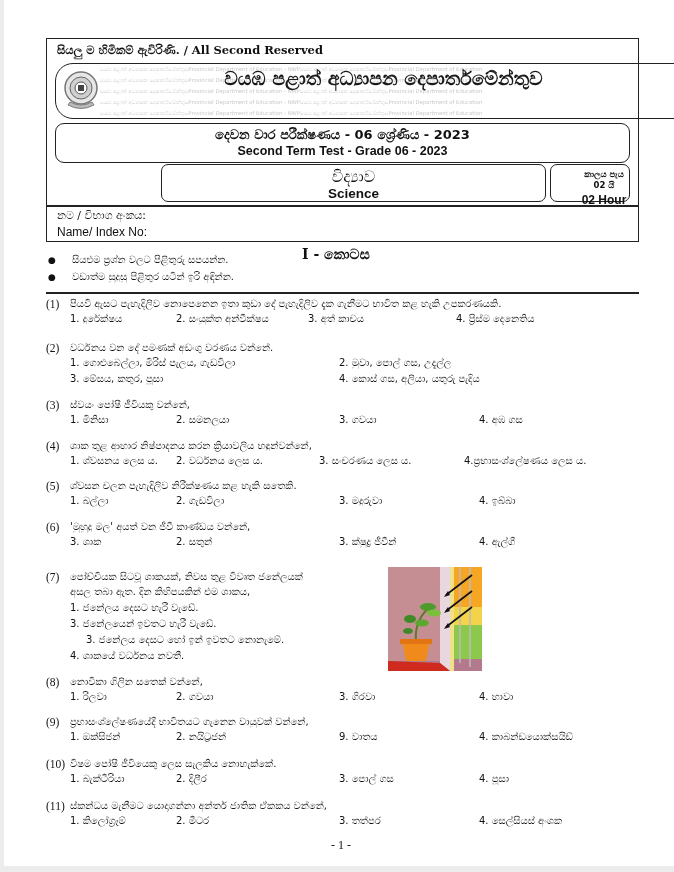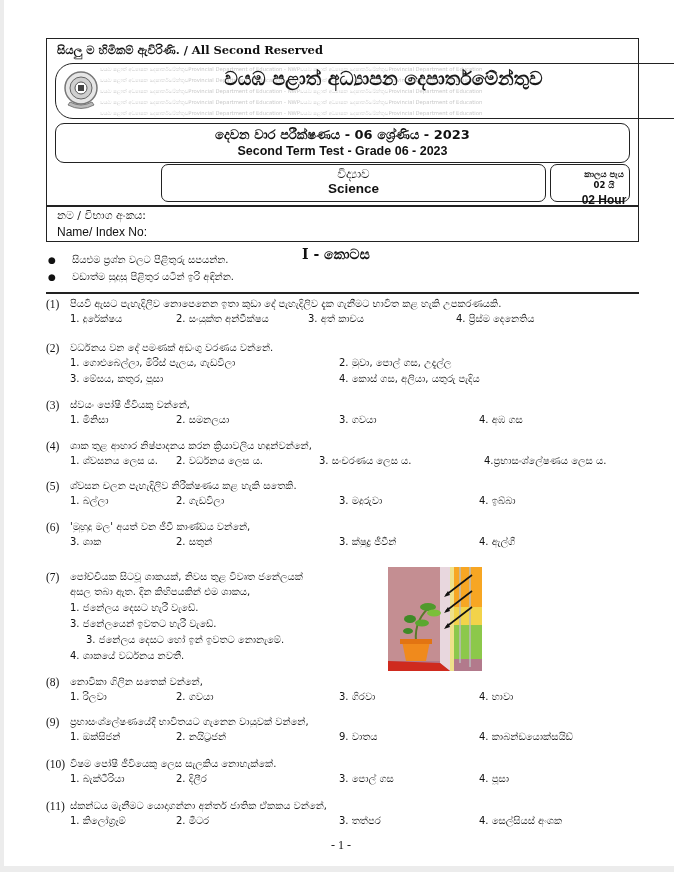--- a/index.html
+++ b/index.html
@@ -13,21 +13,21 @@
   .watermark { position: absolute; left: 44px; top: 0; right: 0; bottom: 0; font-family: "DejaVu Sans", sans-serif; font-size: 5.3px; color: #c8c8c8; line-height: 11px; white-space: nowrap; overflow: hidden; }
   .logo { position: absolute; left: 6px; top: 6px; width: 38px; height: 42px; }
   .dept-si { position: absolute; left: 0; right: 0; top: 3px; text-align: center; font-family: "DejaVu Sans", sans-serif; font-weight: bold; font-size: 19px; color: #1a1a1a; }
   .dept-en { position: absolute; left: 0; right: 0; top: 28px; text-align: center; font-family: "Liberation Sans", sans-serif; font-weight: bold; font-size: 20px; color: #1a1a1a; padding-left: 50px; }
 
   .term-box { position: absolute; left: 8px; top: 84px; width: 575px; height: 40px; border: 1.5px solid #222; border-radius: 9px; text-align: center; }
   .term-si { font-family: "DejaVu Sans", sans-serif; font-size: 13px; font-weight: bold; margin-top: 3px; }
   .term-en { font-family: "Liberation Sans", sans-serif; font-size: 12.5px; font-weight: bold; margin-top: 1px; }
 
   .subj-box { position: absolute; left: 114px; top: 125px; width: 385px; height: 38px; border: 1.5px solid #222; border-radius: 7px; text-align: center; }
-  .subj-si { font-family: "DejaVu Sans", sans-serif; font-size: 12px; margin-top: 2px; }
+  .subj-si { font-family: "DejaVu Sans", sans-serif; font-size: 16px; margin-top: 2px; }
   .subj-en { font-family: "Liberation Sans", sans-serif; font-weight: bold; font-size: 13.5px; margin-top: 0px; }
   .time-box { position: absolute; left: 503px; top: 125px; width: 80px; height: 38px; border: 1.5px solid #222; border-radius: 7px; text-align: center; padding-left: 28px; }
   .time-si { font-family: "DejaVu Sans", sans-serif; font-size: 8.5px; font-weight: bold; margin-top: 4px; }
   .time-en { font-family: "Liberation Sans", sans-serif; font-weight: bold; font-size: 12px; margin-top: 2px; }
 
   .divider-thick { position: absolute; left: 0; right: 0; top: 166px; border-top: 2px solid #222; }
   .name-si { position: absolute; left: 10px; top: 170px; font-family: "DejaVu Sans", sans-serif; font-size: 11px; }
   .name-en { position: absolute; left: 10px; top: 186px; font-family: "Liberation Sans", sans-serif; font-size: 12px; }
 
   .section-title { position: absolute; left: 298px; top: 246px; font-family: "DejaVu Serif", serif; font-weight: bold; font-size: 14px; }
@@ -132,21 +132,21 @@
     </div>
   </div>
 
   <div class="q" style="top:439px;">
     <span class="num">(4)</span>
     <span class="stem">ශාක තුළ ආහාර නිෂ්පාදනය කරන ක්‍රියාවලිය හඳුන්වන්නේ,</span>
     <div class="opts">
       <span class="opt" style="left:0;">1. ශ්වසනය ලෙස ය.</span>
       <span class="opt" style="left:106px;">2. වර්ධනය ලෙස ය.</span>
       <span class="opt" style="left:249px;">3. සංචරණය ලෙස ය.</span>
-      <span class="opt" style="left:394px;margin-left:20px;">4.ප්‍රභාසංශ්ලේෂණය ලෙස ය.</span>
+      <span class="opt" style="left:394px;">4.ප්‍රභාසංශ්ලේෂණය ලෙස ය.</span>
     </div>
   </div>
 
   <div class="q" style="top:479px;">
     <span class="num">(5)</span>
     <span class="stem">ශ්වසන චලන පැහැදිලිව නිරීක්ෂණය කළ හැකි සතෙකි.</span>
     <div class="opts">
       <span class="opt" style="left:0;">1. බල්ලා</span>
       <span class="opt" style="left:106px;">2. ගැඩවිලා</span>
       <span class="opt" style="left:269px;">3. මදුරුවා</span>

